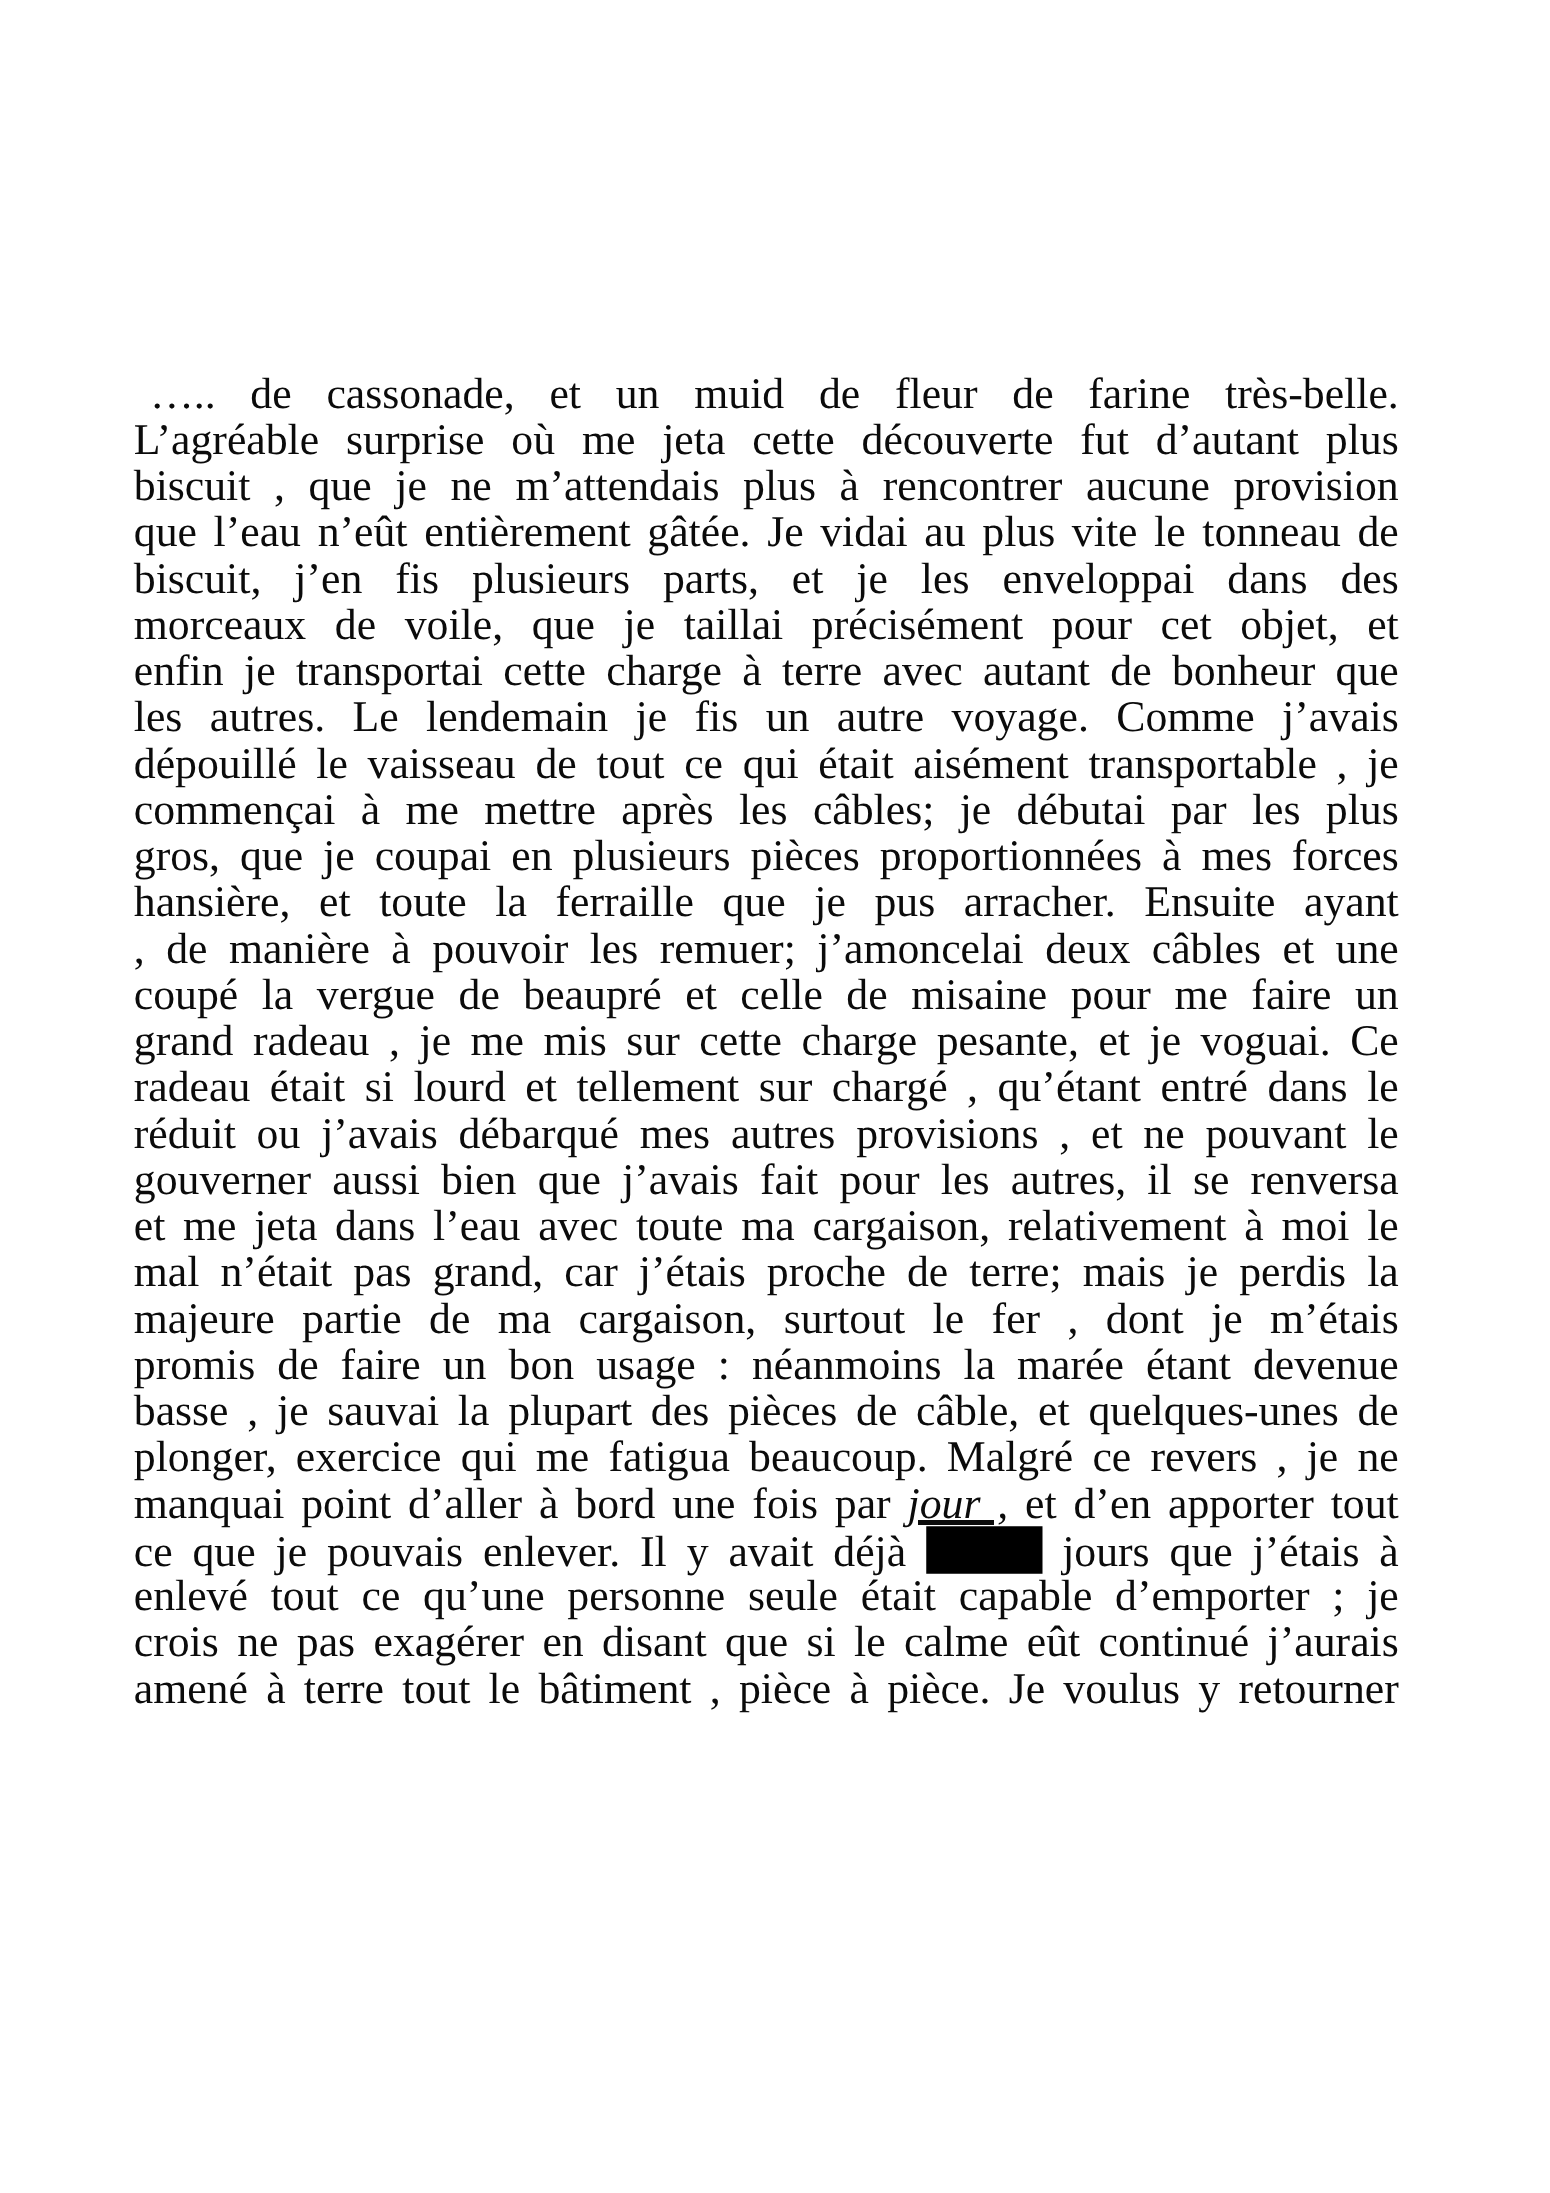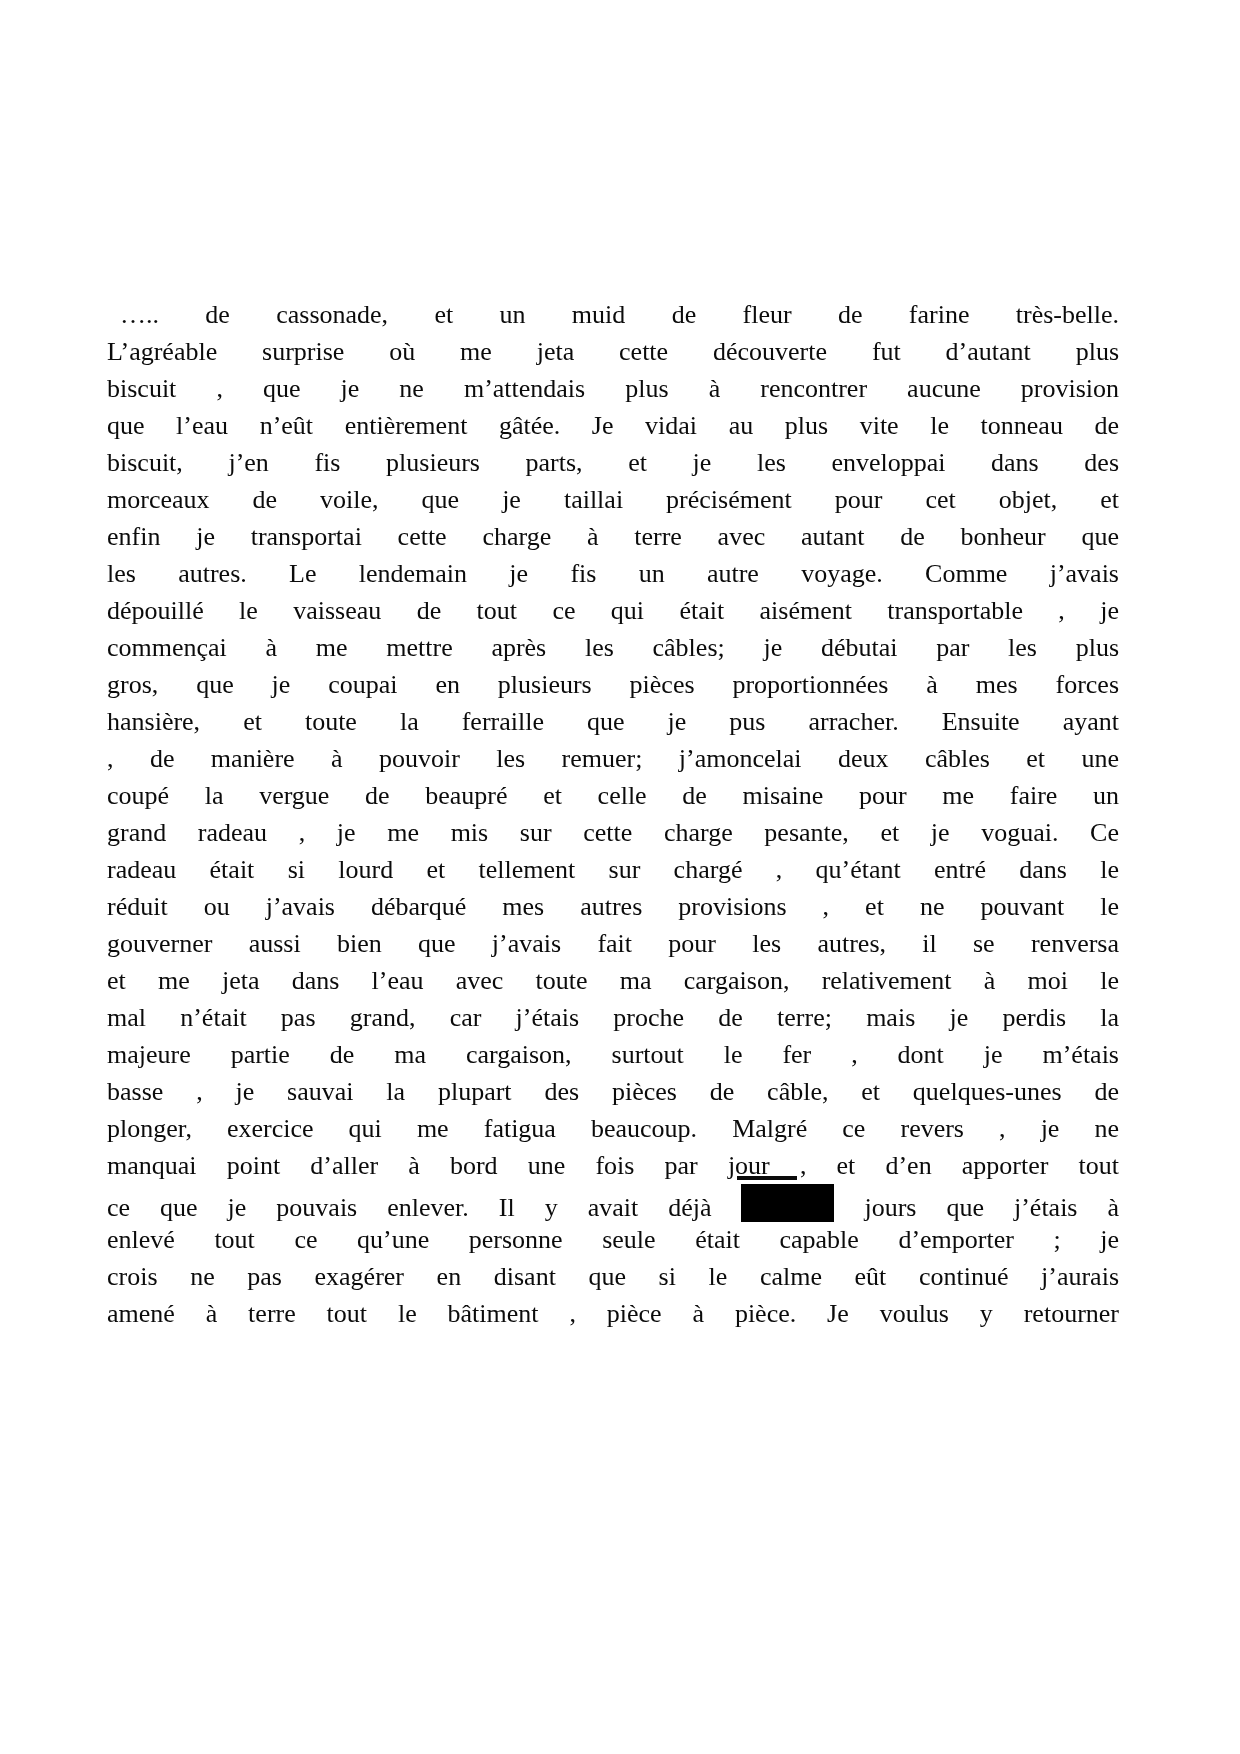--- a/index.html
+++ b/index.html
@@ -18,21 +18,21 @@
     height: 1754px;
     background: #ffffff;
     overflow: hidden;
   }
   .text-block {
     position: absolute;
     left: 107px;
     top: 296px;
     width: 1012px;
     color: #0b0b0b;
-    font-size: 26px;
+    font-size: 35px;
     line-height: 37px;
   }
   .line {
     height: 37px;
     text-align: justify;
     text-align-last: justify;
     overflow: visible;
     white-space: normal;
   }
   .line.no-just {
@@ -45,20 +45,21 @@
     display: inline-block;
     width: 93px;
     height: 38px;
     background: #000000;
     vertical-align: -6px;
   }
   .underlined {
     text-decoration: underline;
     text-decoration-thickness: 4px;
     text-underline-offset: 2px;
+    font-style: italic;
   }
 </style>
 </head>
 <body>
 
 <div class="page">
   <div class="text-block" id="text-block">
       <div class="line indent">….. de cassonade, et un muid de fleur de farine très-belle.</div>
       <div class="line">L’agréable surprise où me jeta cette découverte fut d’autant plus</div>
       <div class="line">biscuit , que je ne m’attendais plus à rencontrer aucune provision</div>
@@ -73,20 +74,21 @@
       <div class="line">hansière, et toute la ferraille que je pus arracher. Ensuite ayant</div>
       <div class="line">, de manière à pouvoir les remuer; j’amoncelai deux câbles et une</div>
       <div class="line">coupé la vergue de beaupré et celle de misaine pour me faire un</div>
       <div class="line">grand radeau , je me mis sur cette charge pesante, et je voguai. Ce</div>
       <div class="line">radeau était si lourd et tellement sur chargé , qu’étant entré dans le</div>
       <div class="line">réduit ou j’avais débarqué mes autres provisions , et ne pouvant le</div>
       <div class="line">gouverner aussi bien que j’avais fait pour les autres, il se renversa</div>
       <div class="line">et me jeta dans l’eau avec toute ma cargaison, relativement à moi le</div>
       <div class="line">mal n’était pas grand, car j’étais proche de terre; mais je perdis la</div>
       <div class="line">majeure partie de ma cargaison, surtout le fer , dont je m’étais</div>
+      <div class="line">promis de faire un bon usage : néanmoins la marée étant devenue</div>
       <div class="line">basse , je sauvai la plupart des pièces de câble, et quelques-unes de</div>
       <div class="line">plonger, exercice qui me fatigua beaucoup. Malgré ce revers , je ne</div>
       <div class="line">manquai point d’aller à bord une fois par <span class="underlined">jour ,</span> et d’en apporter tout</div>
       <div class="line">ce que je pouvais enlever. Il y avait déjà <span class="redaction"></span> jours que j’étais à</div>
       <div class="line">enlevé tout ce qu’une personne seule était capable d’emporter ; je</div>
       <div class="line">crois ne pas exagérer en disant que si le calme eût continué j’aurais</div>
       <div class="line">amené à terre tout le bâtiment , pièce à pièce. Je voulus y retourner</div>
     </div>
 </div>
 

